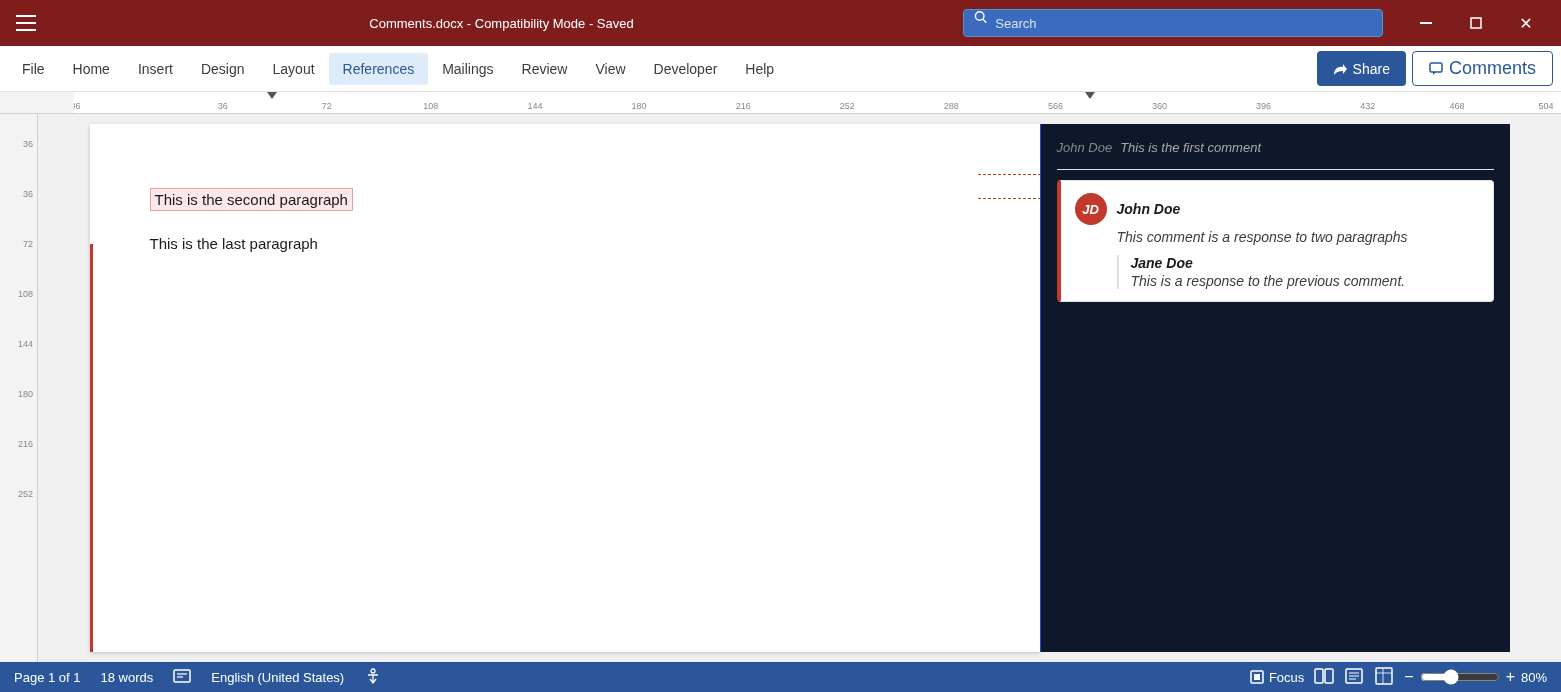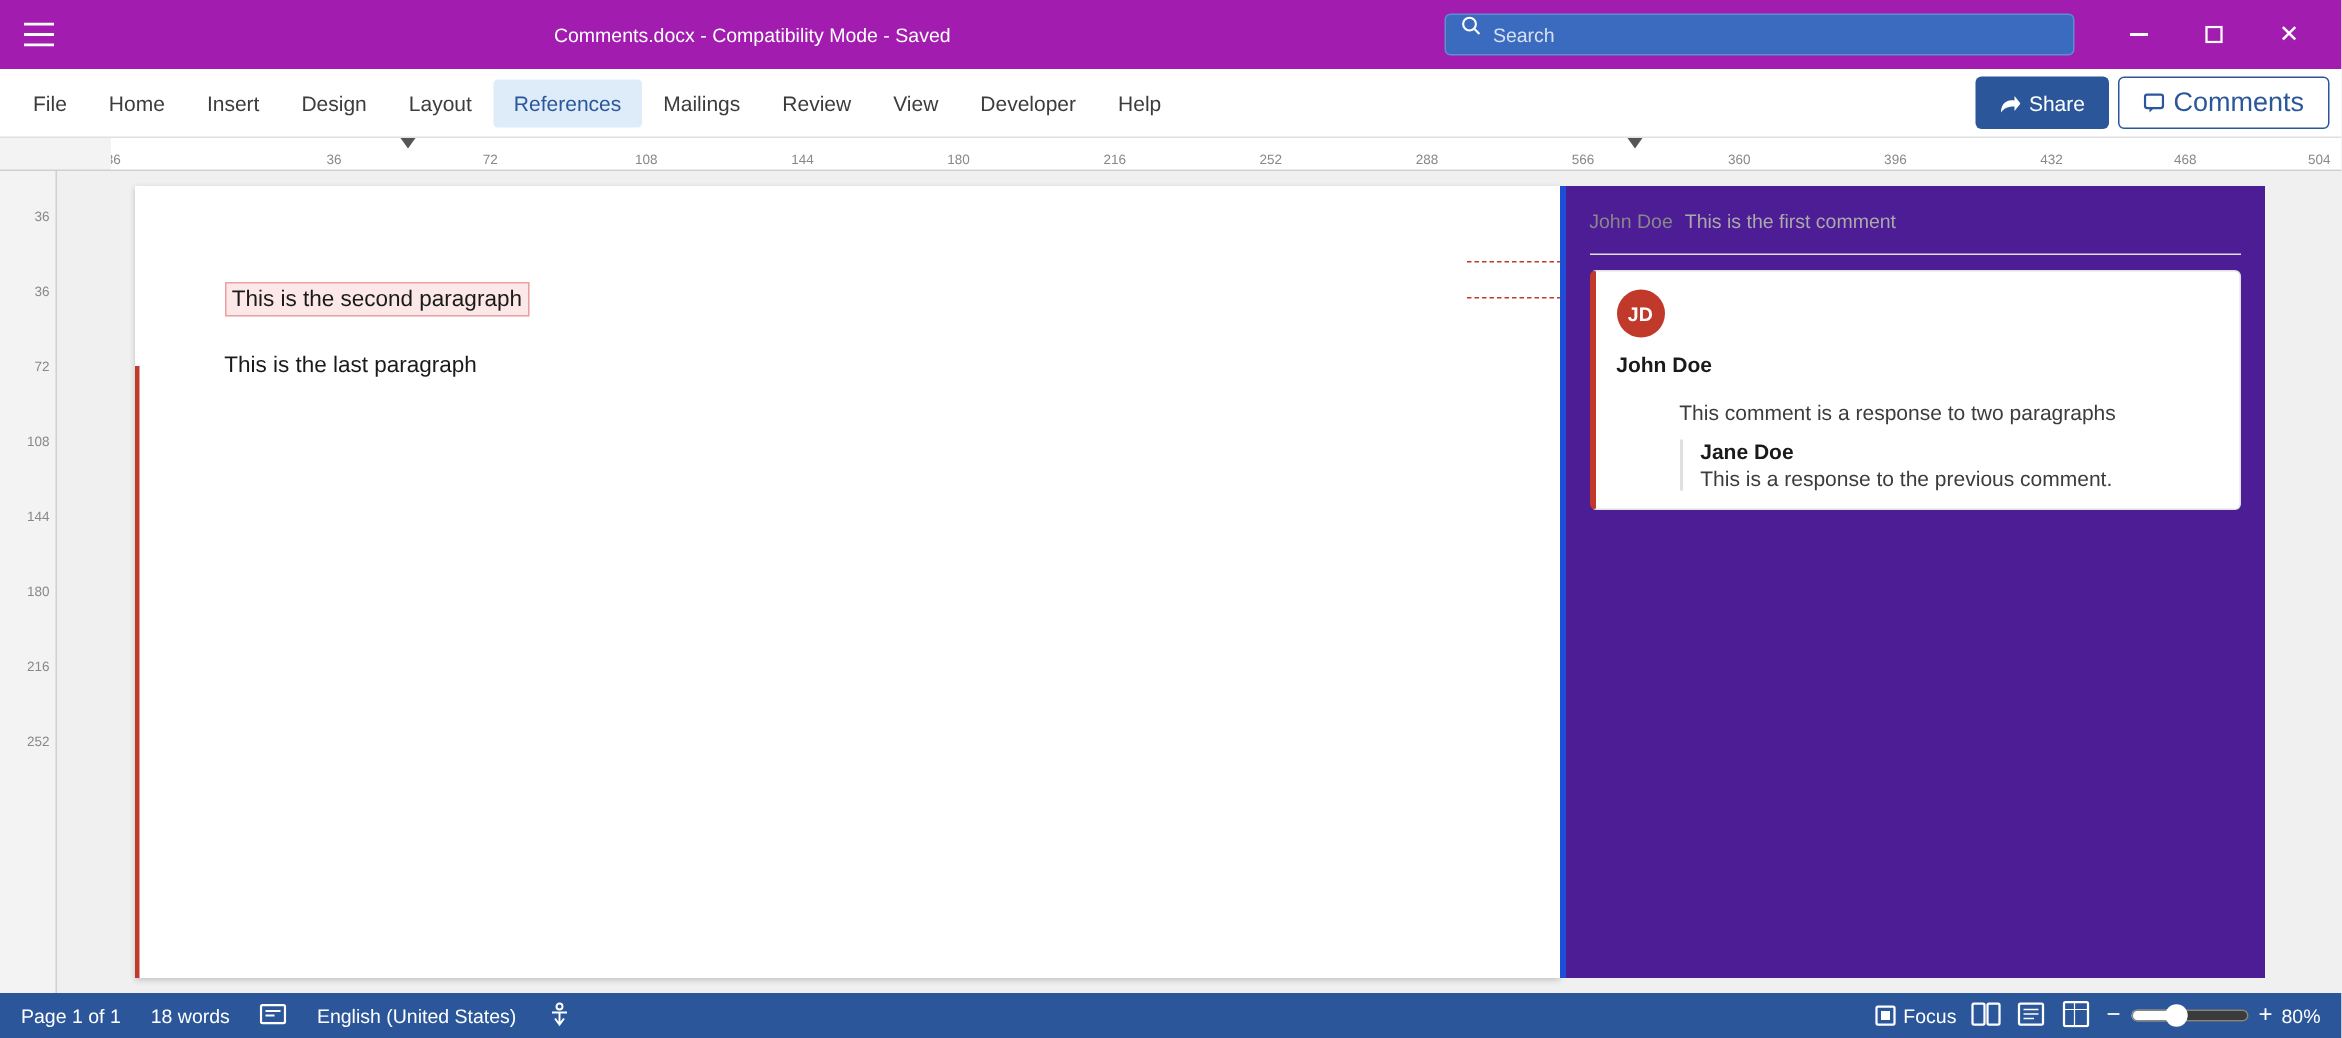--- a/index.html
+++ b/index.html
@@ -1,20 +1,20 @@
 <!DOCTYPE html>
 <html><head>
   <meta charset="utf-8">
   <style>
     * { margin: 0; padding: 0; box-sizing: border-box; }
     body { font-family: 'Segoe UI', Arial, sans-serif; background: #f0f0f0; width: 1561px; height: 692px; overflow: hidden; display: flex; flex-direction: column; }
 
     
     .title-bar {
-      background: #a21caf;
+      background: #7f1d1d;
       color: white;
       height: 46px;
       display: flex;
       align-items: center;
       padding: 0 12px;
       gap: 10px;
       flex-shrink: 0;
     }
     .title-bar-app-icon {
       width: 28px;
@@ -208,26 +208,27 @@
     }
     .para3 {
       font-size: 15px;
       color: #1a1a1a;
       margin-bottom: 20px;
     }
 
     
     .comments-sidebar {
       width: 470px;
-      background: #4c1d95;
-      border-left: 4px solid #1d4ed8;
+      background: #0f172a;
+      border-left: 1px solid #1d4ed8;
       flex-shrink: 0;
       overflow-y: auto;
       padding: 10px 16px;
       position: relative;
+      font-style: italic;
     }
     .comment-preview {
       display: flex;
       align-items: baseline;
       gap: 8px;
       padding: 6px 0 14px 0;
       border-bottom: 1px solid #e0e0e0;
       margin-bottom: 10px;
     }
     .comment-preview-author {
@@ -242,24 +243,23 @@
     .comment-thread {
       background: white;
       border: 1px solid #e0e0e0;
       border-radius: 4px;
       padding: 12px 14px;
       margin-bottom: 10px;
       border-left: 4px solid #c0392b;
     }
     .comment-header {
       display: flex;
-      align-items: flex-start;
+      align-items: center;
       gap: 10px;
-      margin-bottom: 16px;
-      flex-direction: column;
+      margin-bottom: 4px;
     }
     .avatar {
       width: 32px;
       height: 32px;
       border-radius: 50%;
       background: #c0392b;
       color: white;
       display: flex; align-items: center; justify-content: center;
       font-size: 13px;
       font-weight: bold;

